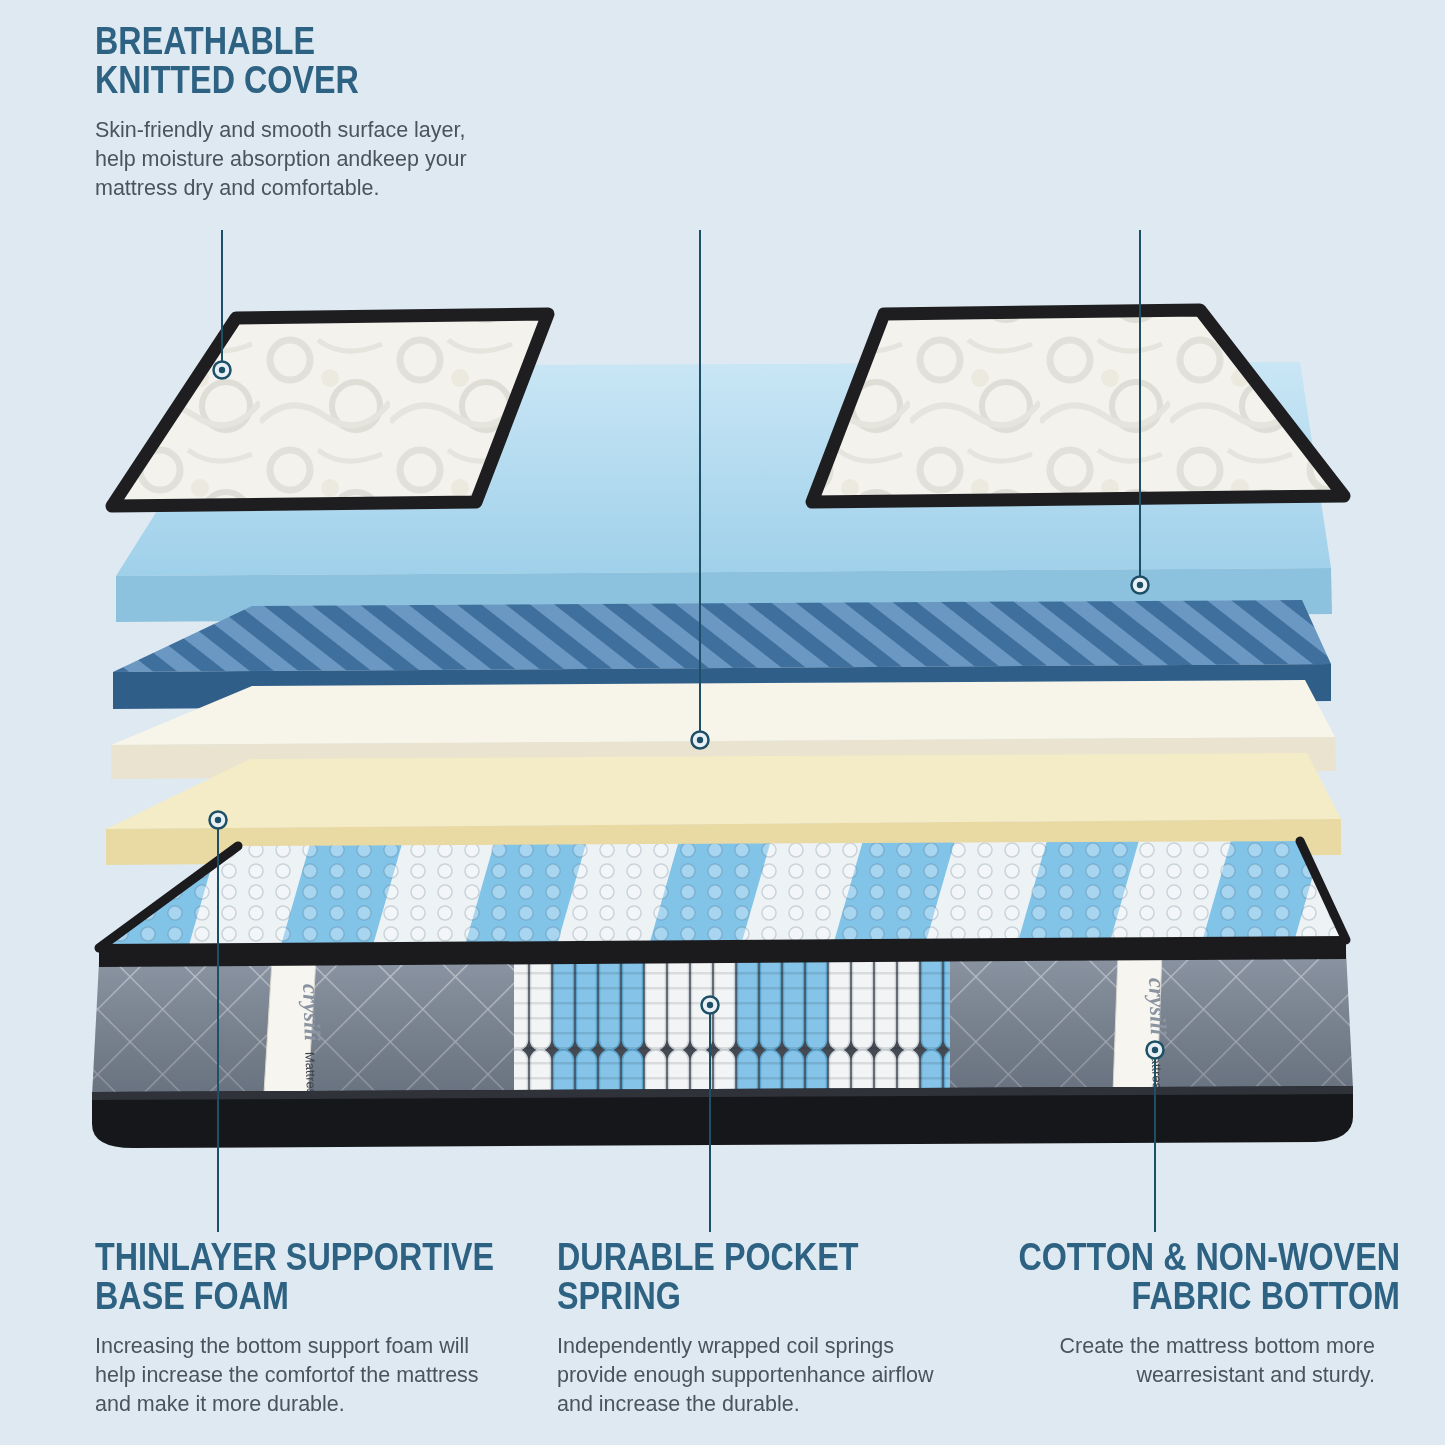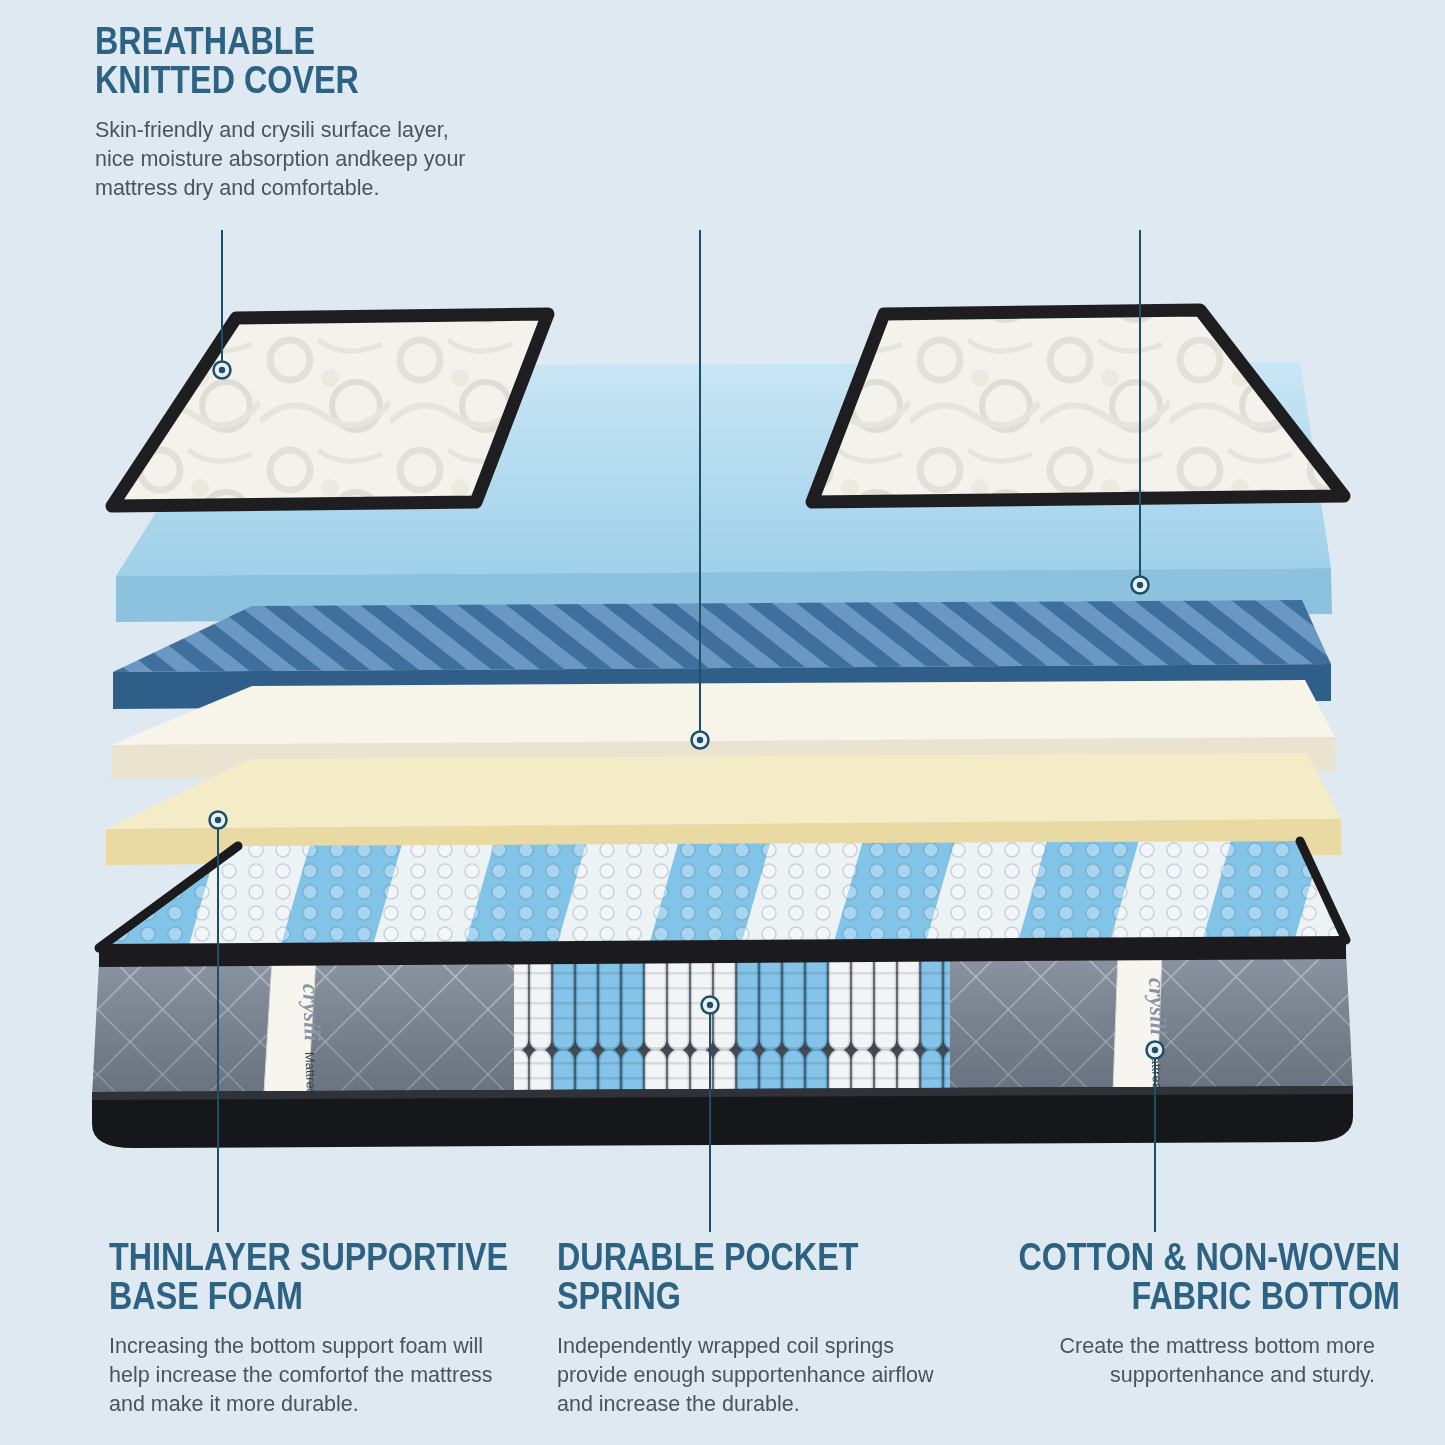--- a/index.html
+++ b/index.html
@@ -26,21 +26,21 @@
   }
   .callout .body {
     margin:0;
     font-size:21.5px;
     line-height:1.35;
     color:#49545e;
   }
   .tl { left:95px;  top:22px;   width:385px; }
   .tm { left:557px; top:36px;   width:360px; }
   .tr { left:1000px;top:36px;   width:375px; }
-  .bl { left:109px;  top:1238px; width:400px; }
+  .bl { left:95px;  top:1238px; width:400px; }
   .bm { left:557px; top:1238px; width:380px; }
   .br { left:975px; top:1238px; width:400px;text-align:right; }
 </style>
 </head>
 <body>
 
 <div class="stage">
 
   <svg class="art" viewBox="0 0 1445 1445" xmlns="http://www.w3.org/2000/svg">
     <defs>
@@ -183,31 +183,31 @@
       <g>
           <circle cx="1155" cy="1050" r="8.5" fill="#e8f0f6" stroke="#1d4f66" stroke-width="2.5"></circle>
           <circle cx="1155" cy="1050" r="3.2" fill="#1d4f66"></circle>
         </g>
     </g>
   </svg>
 
   <div class="callout tl">
     <h2 class="title">BREATHABLE
 KNITTED COVER</h2>
-    <p class="body">Skin-friendly and crysili surface layer, nice moisture absorption andkeep your mattress dry and comfortable.</p>
+    <p class="body">Skin-friendly and smooth surface layer, help moisture absorption andkeep your mattress dry and comfortable.</p>
   </div>
   <div class="callout bl">
     <h2 class="title">THINLAYER SUPPORTIVE
 BASE FOAM</h2>
     <p class="body">Increasing the bottom support foam will help increase the comfortof the mattress and make it more durable.</p>
   </div>
   <div class="callout bm">
     <h2 class="title">DURABLE POCKET
 SPRING</h2>
     <p class="body">Independently wrapped coil springs provide enough supportenhance airflow and increase the durable.</p>
   </div>
   <div class="callout br">
     <h2 class="title">COTTON &amp; NON-WOVEN
 FABRIC BOTTOM</h2>
-    <p class="body">Create the mattress bottom more supportenhance and sturdy.</p>
+    <p class="body">Create the mattress bottom more wearresistant and sturdy.</p>
   </div>
 
 </div>
 
 </body></html>

